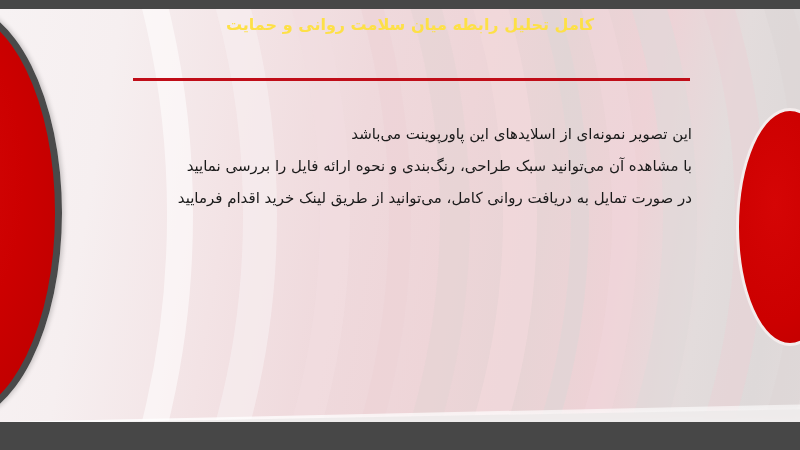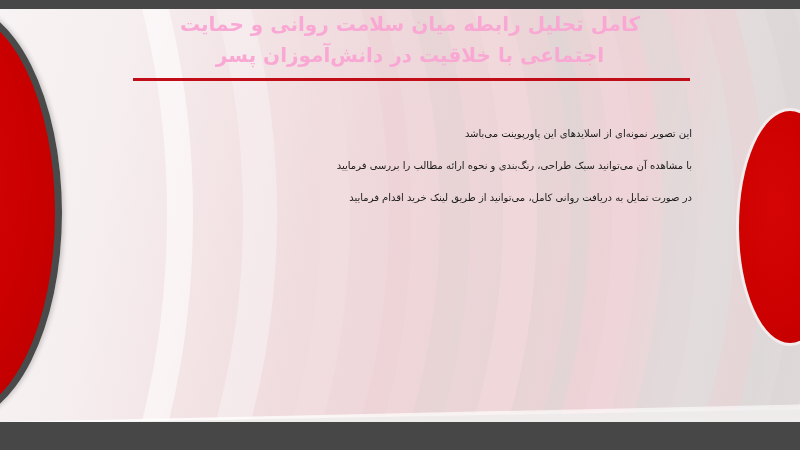--- a/index.html
+++ b/index.html
@@ -108,22 +108,22 @@
   
   .title-block {
     position: absolute;
     left: 110px;
     top: 9px;
     width: 600px;
     text-align: center;
     direction: rtl;
   }
   .title-line {
-    color: #f9a8d4;
-    font-size: 20px;
+    color: #fde047;
+    font-size: 16px;
     font-weight: bold;
     line-height: 31px;
     white-space: nowrap;
     font-family: "DejaVu Sans", sans-serif;
     text-align: center;
   }
   .title-rule {
     position: absolute;
     left: 133px;
     top: 78px;
@@ -136,21 +136,21 @@
   .body-block {
     position: absolute;
     right: 108px;
     top: 118px;
     width: 600px;
     direction: rtl;
     text-align: right;
   }
   .body-line {
     color: #1a1a1a;
-    font-size: 10px;
+    font-size: 15px;
     line-height: 32px;
     white-space: nowrap;
     font-family: "DejaVu Sans", sans-serif;
   }
 </style>
 </head>
 <body>
 
 <div class="slide">
 
@@ -180,23 +180,22 @@
 
   <div class="left-shape"></div>
   <div class="right-shape"></div>
 
   <div class="bottom-slant"></div>
   <div class="top-band"></div>
   <div class="bottom-band"></div>
 
   <div class="title-block">
     <div class="title-line">کامل تحلیل رابطه میان سلامت روانی و حمایت</div>
-    <div class="title-line">اجتماعی با خلاقیت در دانش‌آموزان پسر</div>
   </div>
   <div class="title-rule"></div>
 
   <div class="body-block">
     <div class="body-line">این تصویر نمونه‌ای از اسلایدهای این پاورپوینت می‌باشد</div>
-    <div class="body-line">با مشاهده آن می‌توانید سبک طراحی، رنگ‌بندی و نحوه ارائه مطالب را بررسی فرمایید</div>
+    <div class="body-line">با مشاهده آن می‌توانید سبک طراحی، رنگ‌بندی و نحوه ارائه فایل را بررسی نمایید</div>
     <div class="body-line">در صورت تمایل به دریافت روانی کامل، می‌توانید از طریق لینک خرید اقدام فرمایید</div>
   </div>
 
 </div>
 
 </body></html>

